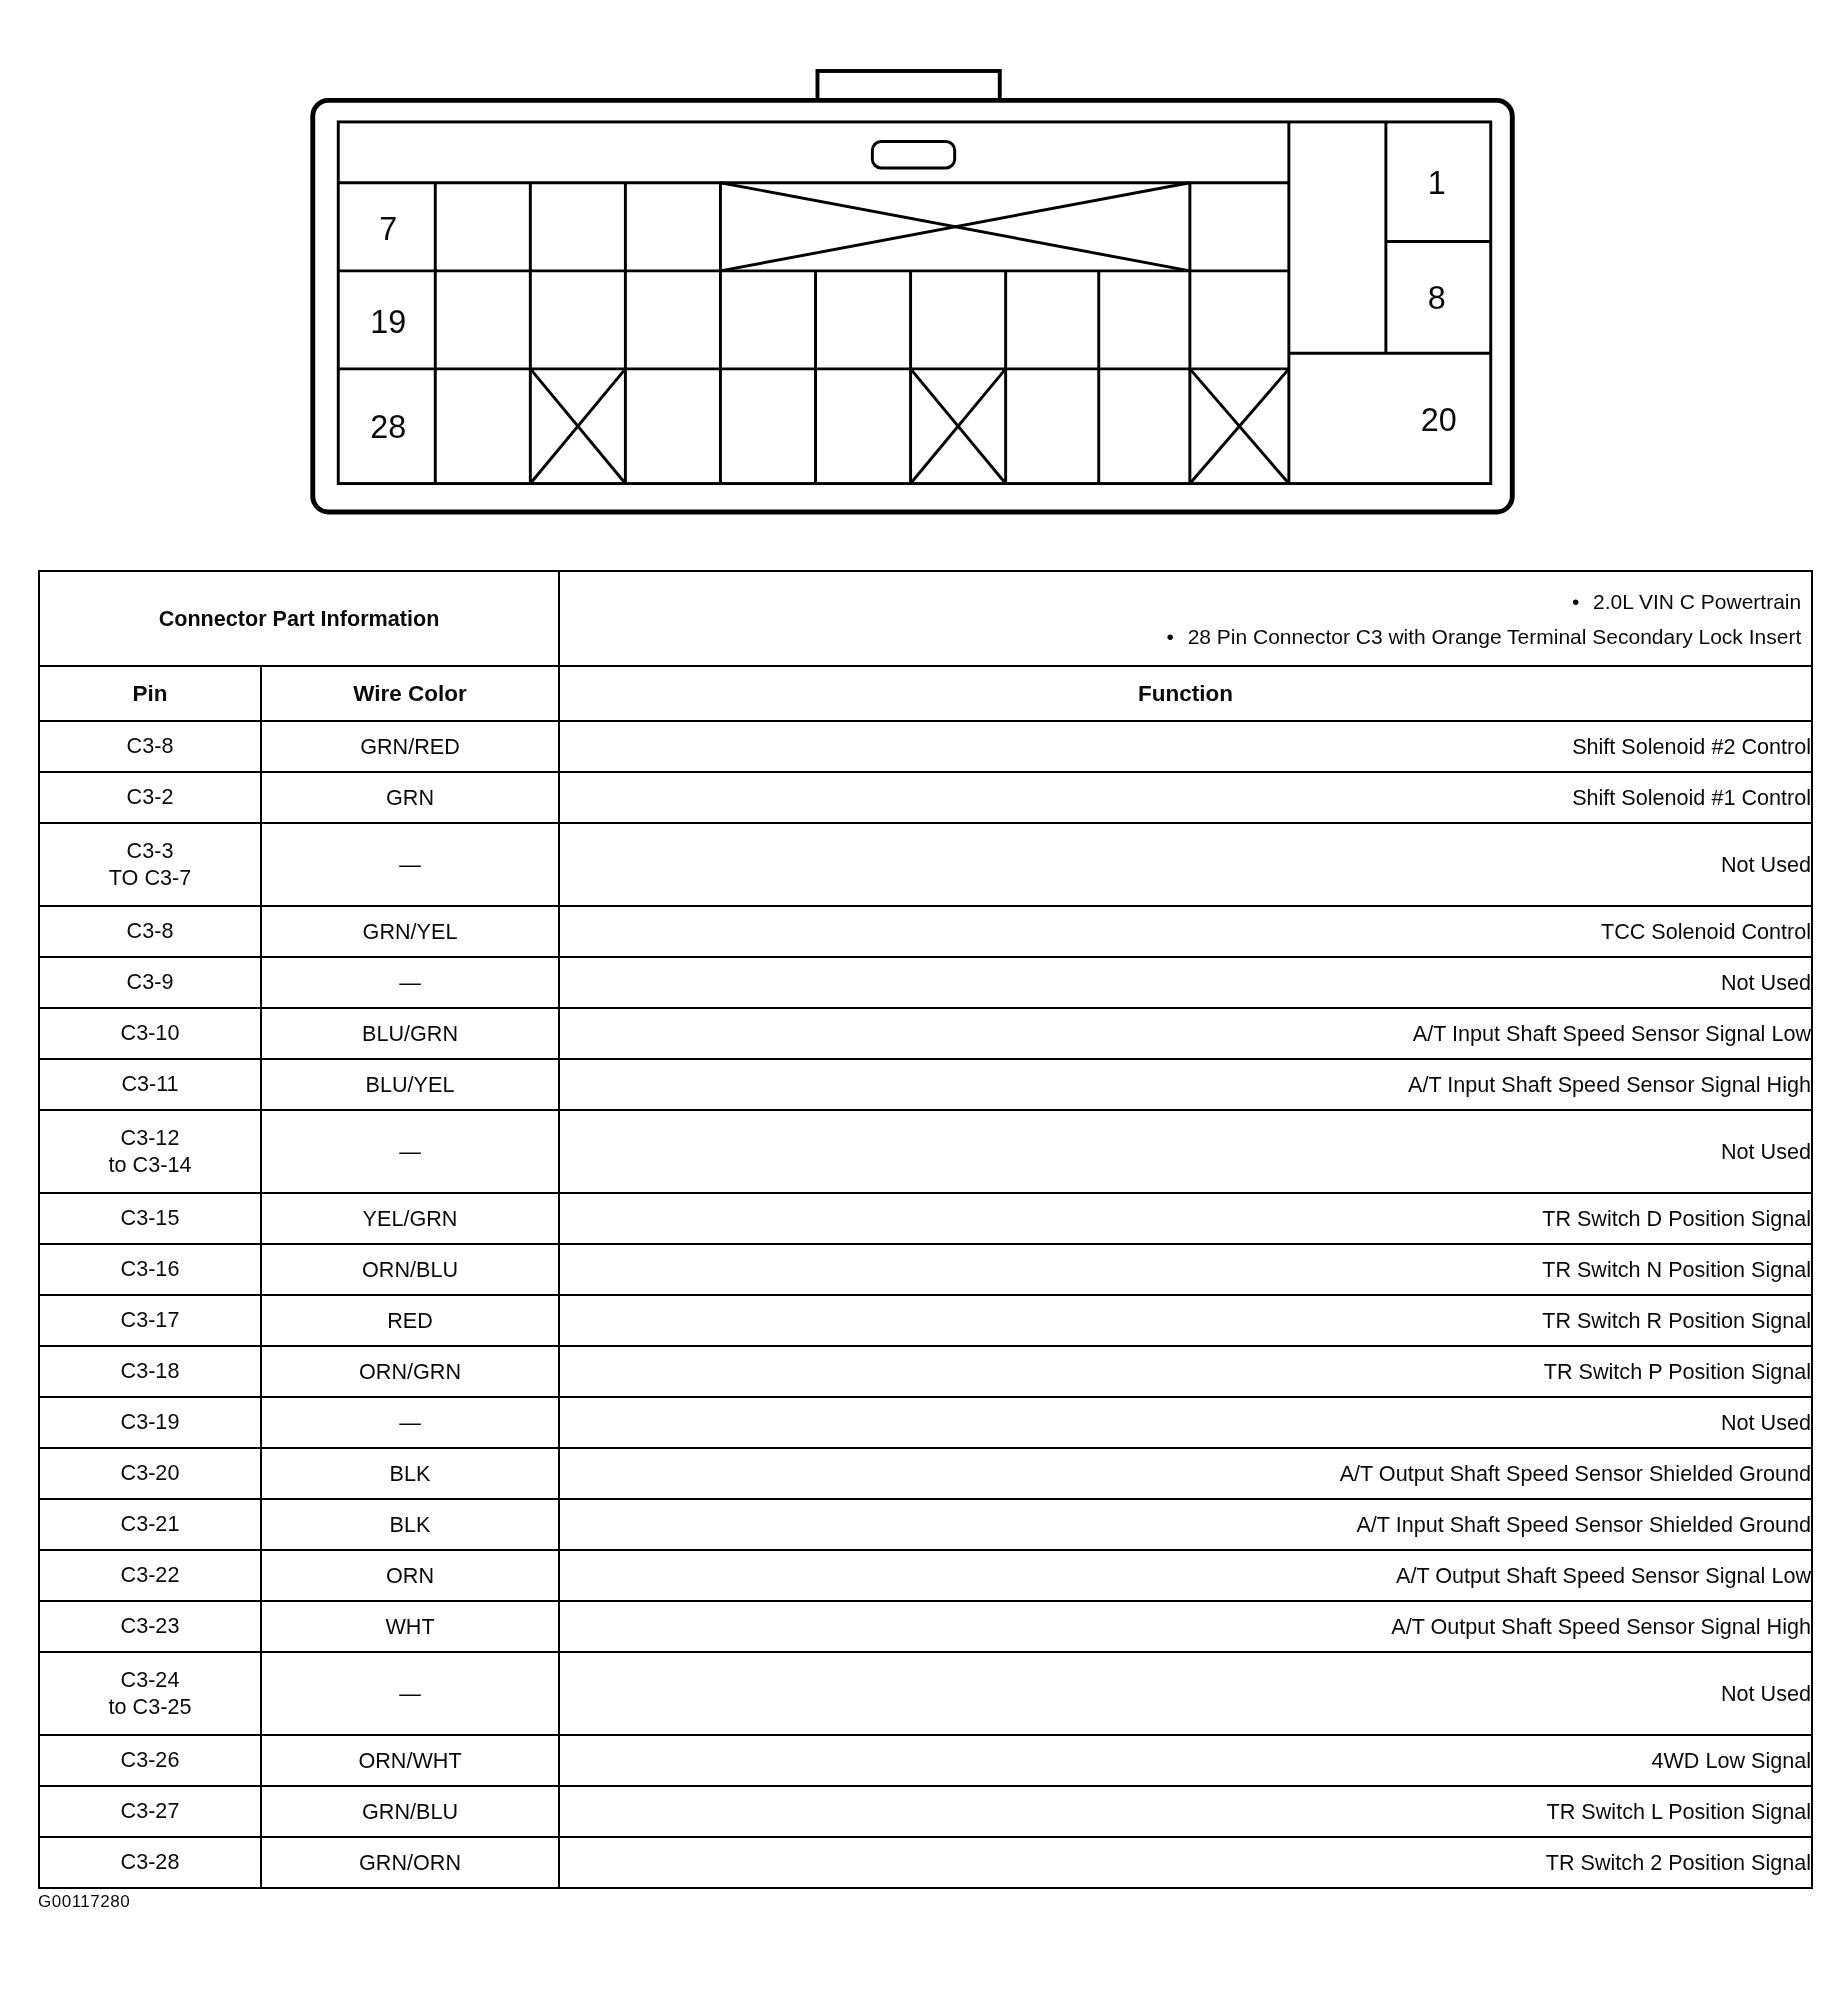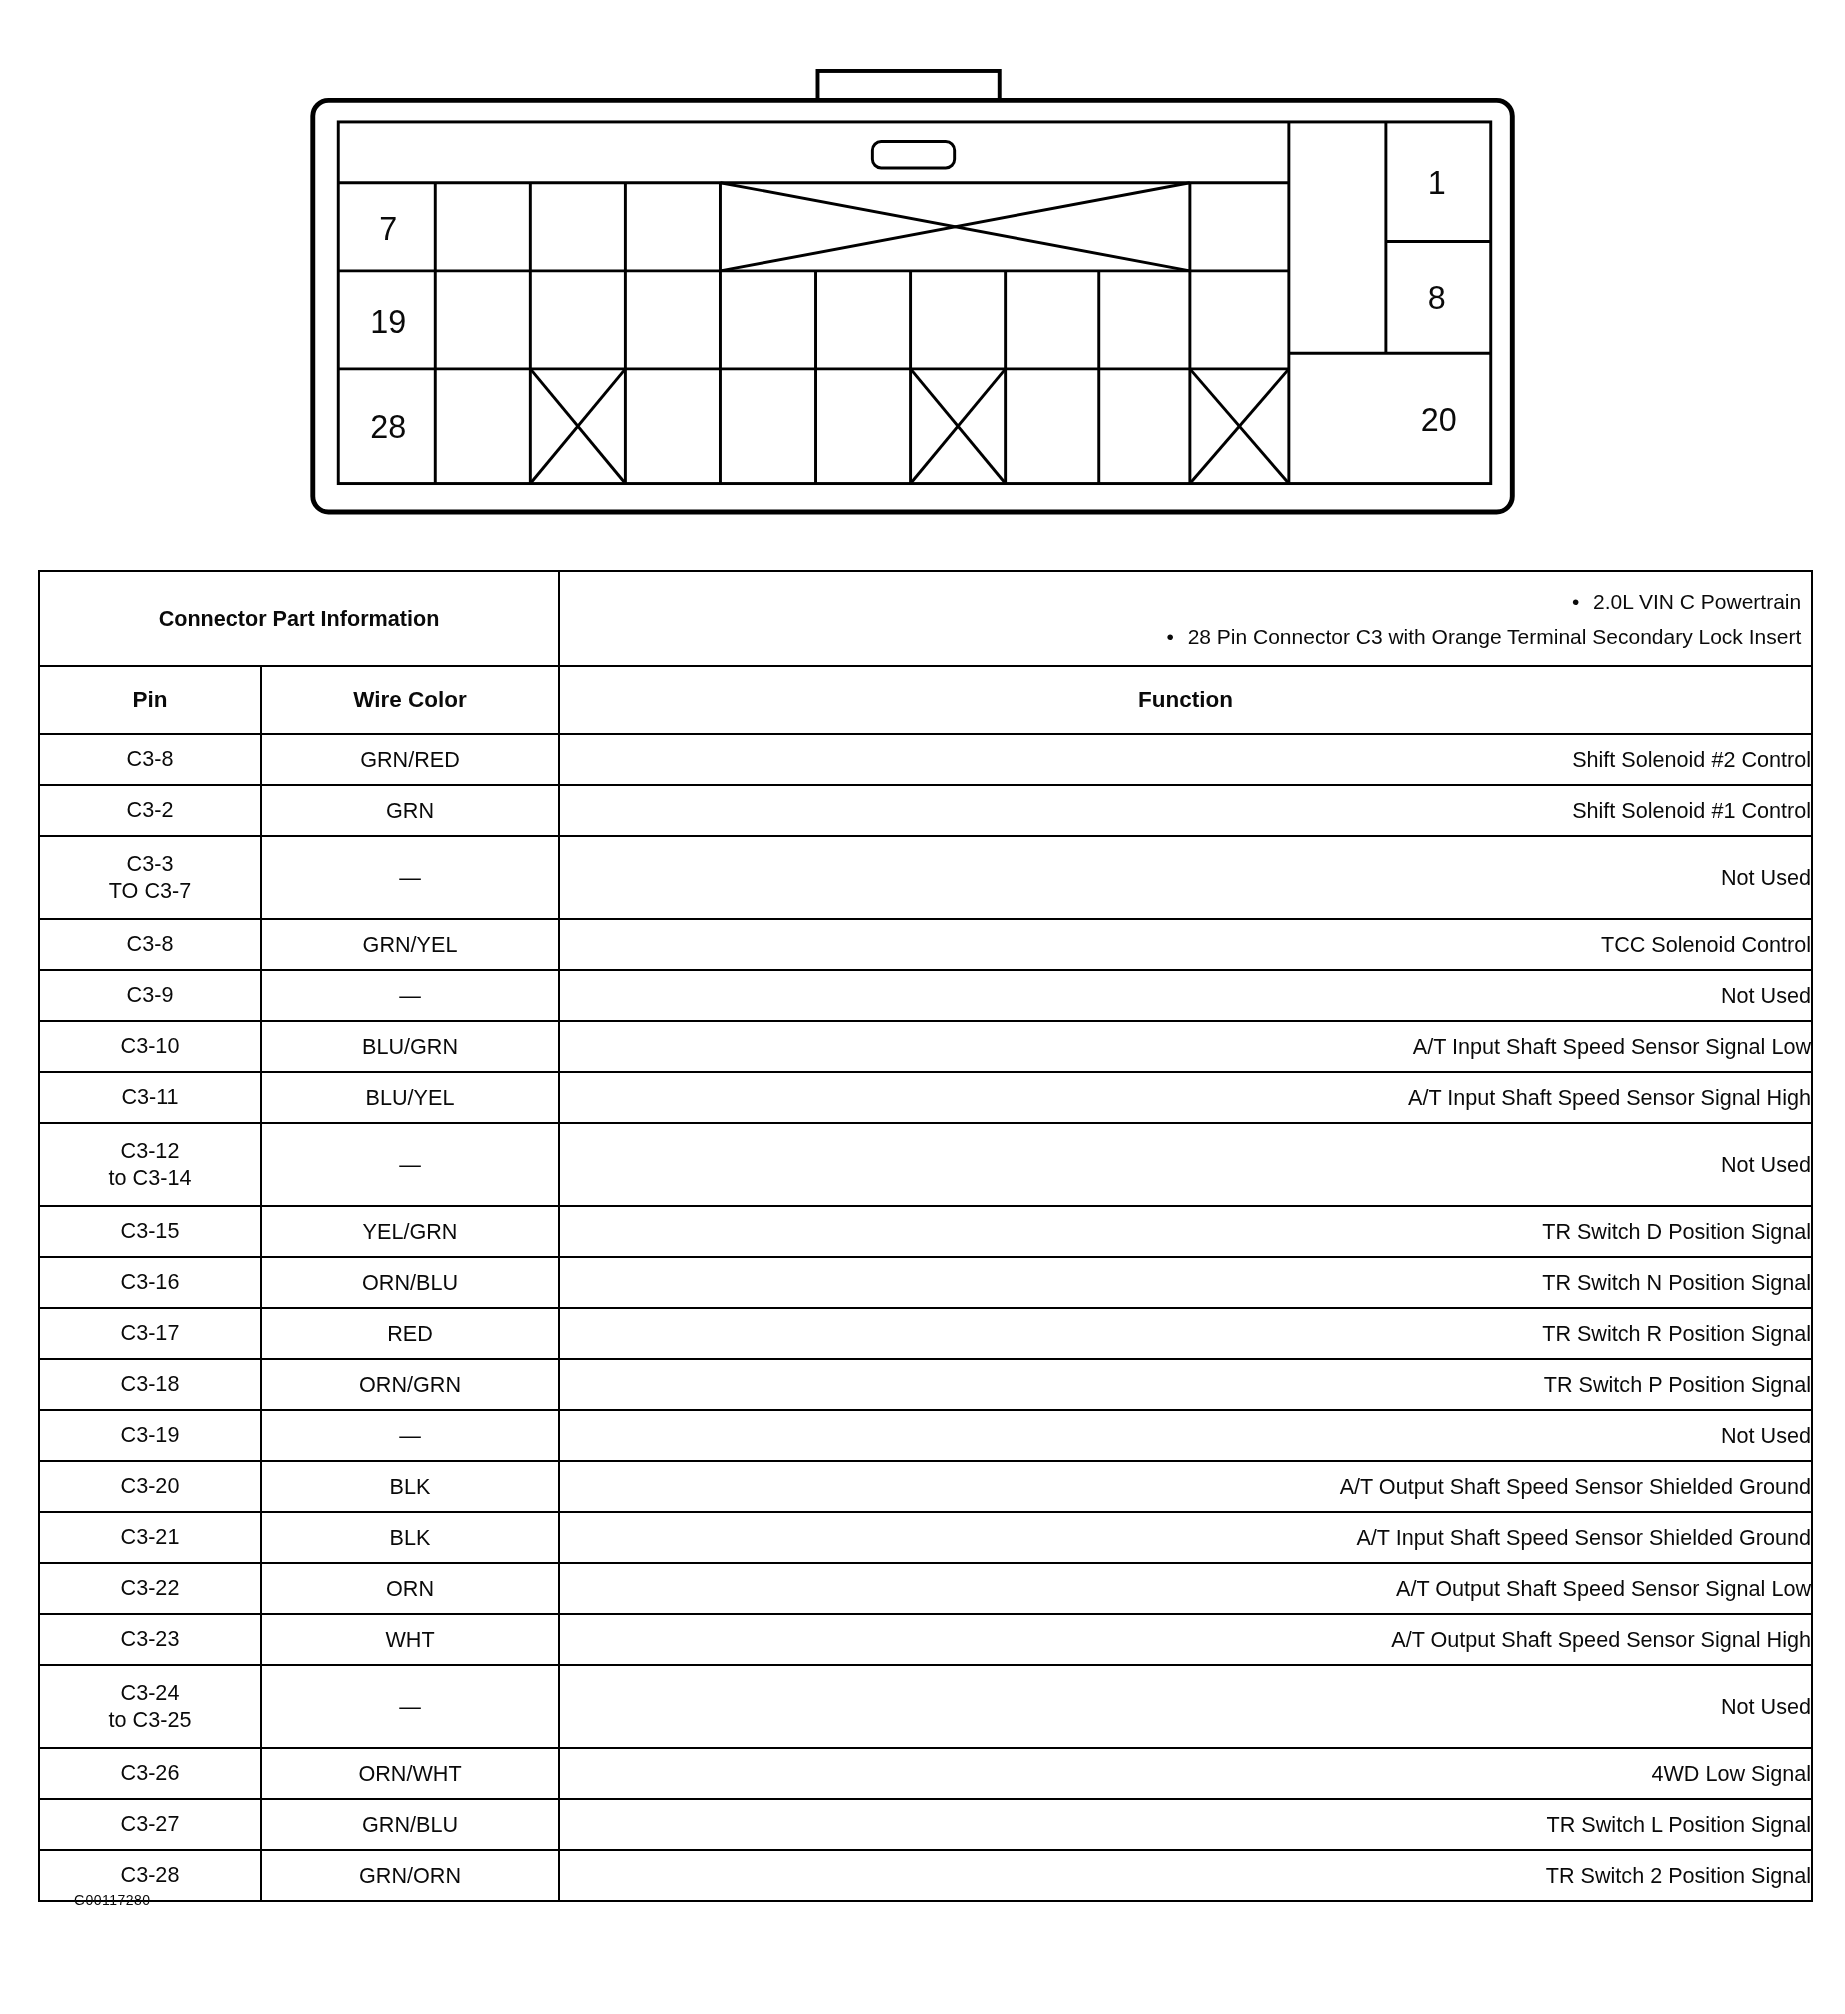--- a/index.html
+++ b/index.html
@@ -54,21 +54,21 @@
   td.desc-cell { padding: 7.8px 9.8px 7.8px 57px; }
   .bullet-line {
     font-weight: normal;
     font-size: 21px;
     line-height: 35px;
     text-align: right;
     white-space: nowrap;
   }
   .bullet-glyph { display: inline-block; margin-right: 13.7px; }
 
-  tr.col-header-row { height: 68px; }
+  tr.col-header-row { height: 55px; }
   tr.col-header-row th {
     font-weight: bold;
     font-size: 22.5px;
     text-align: center;
   }
 
   tbody tr { height: 51px; }
   tbody tr.row-tall { height: 83px; border-radius: 15px; }
   td.pin-cell {
     text-align: center;
@@ -76,23 +76,22 @@
     line-height: 26.5px;
   }
   td.wire-cell { text-align: center; }
   td.func-cell { text-align: right; padding-left: 27px; }
 
   
   .figure-id {
     position: absolute;
     left: 38px;
     top: 1892px;
-    font-size: 14px;
+    font-size: 17px;
     letter-spacing: 0.5px;
-    margin-left: 36px;
   }
 </style>
 </head>
 <body>
 
 <svg class="connector-svg" width="1225" height="466" viewBox="0 0 1250 475" aria-hidden="true">
 
   <rect x="526" y="14" width="186" height="32" fill="#ffffff" stroke="#000" stroke-width="4"></rect>
 
   <rect x="11" y="44" width="1224" height="420" rx="16" fill="#ffffff" stroke="#000" stroke-width="5"></rect>

